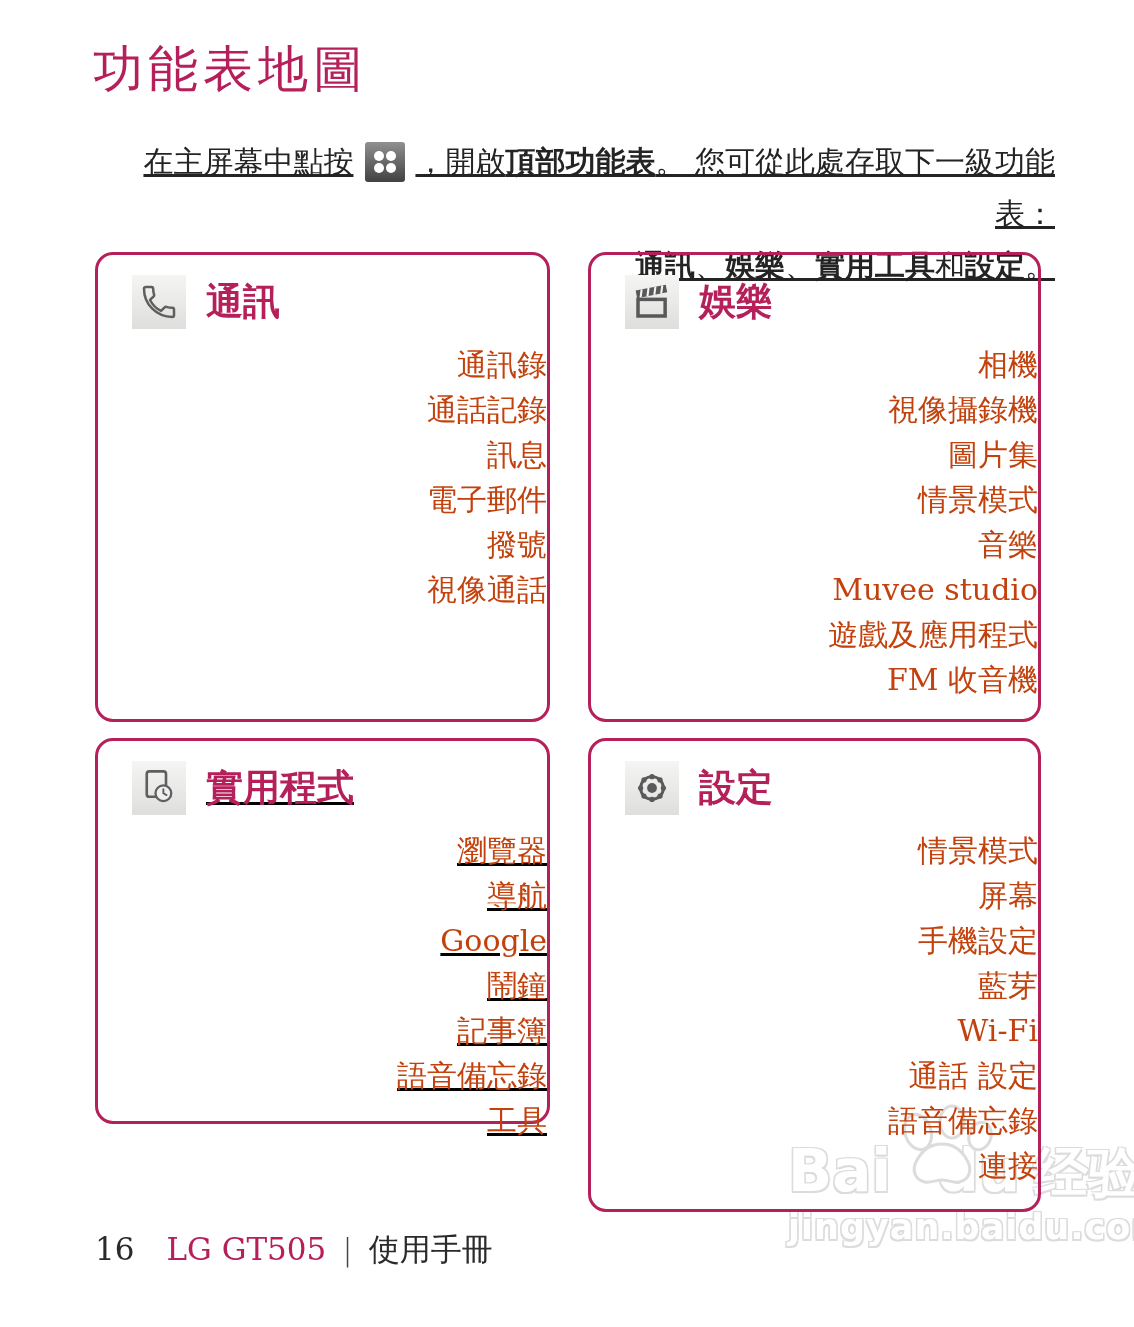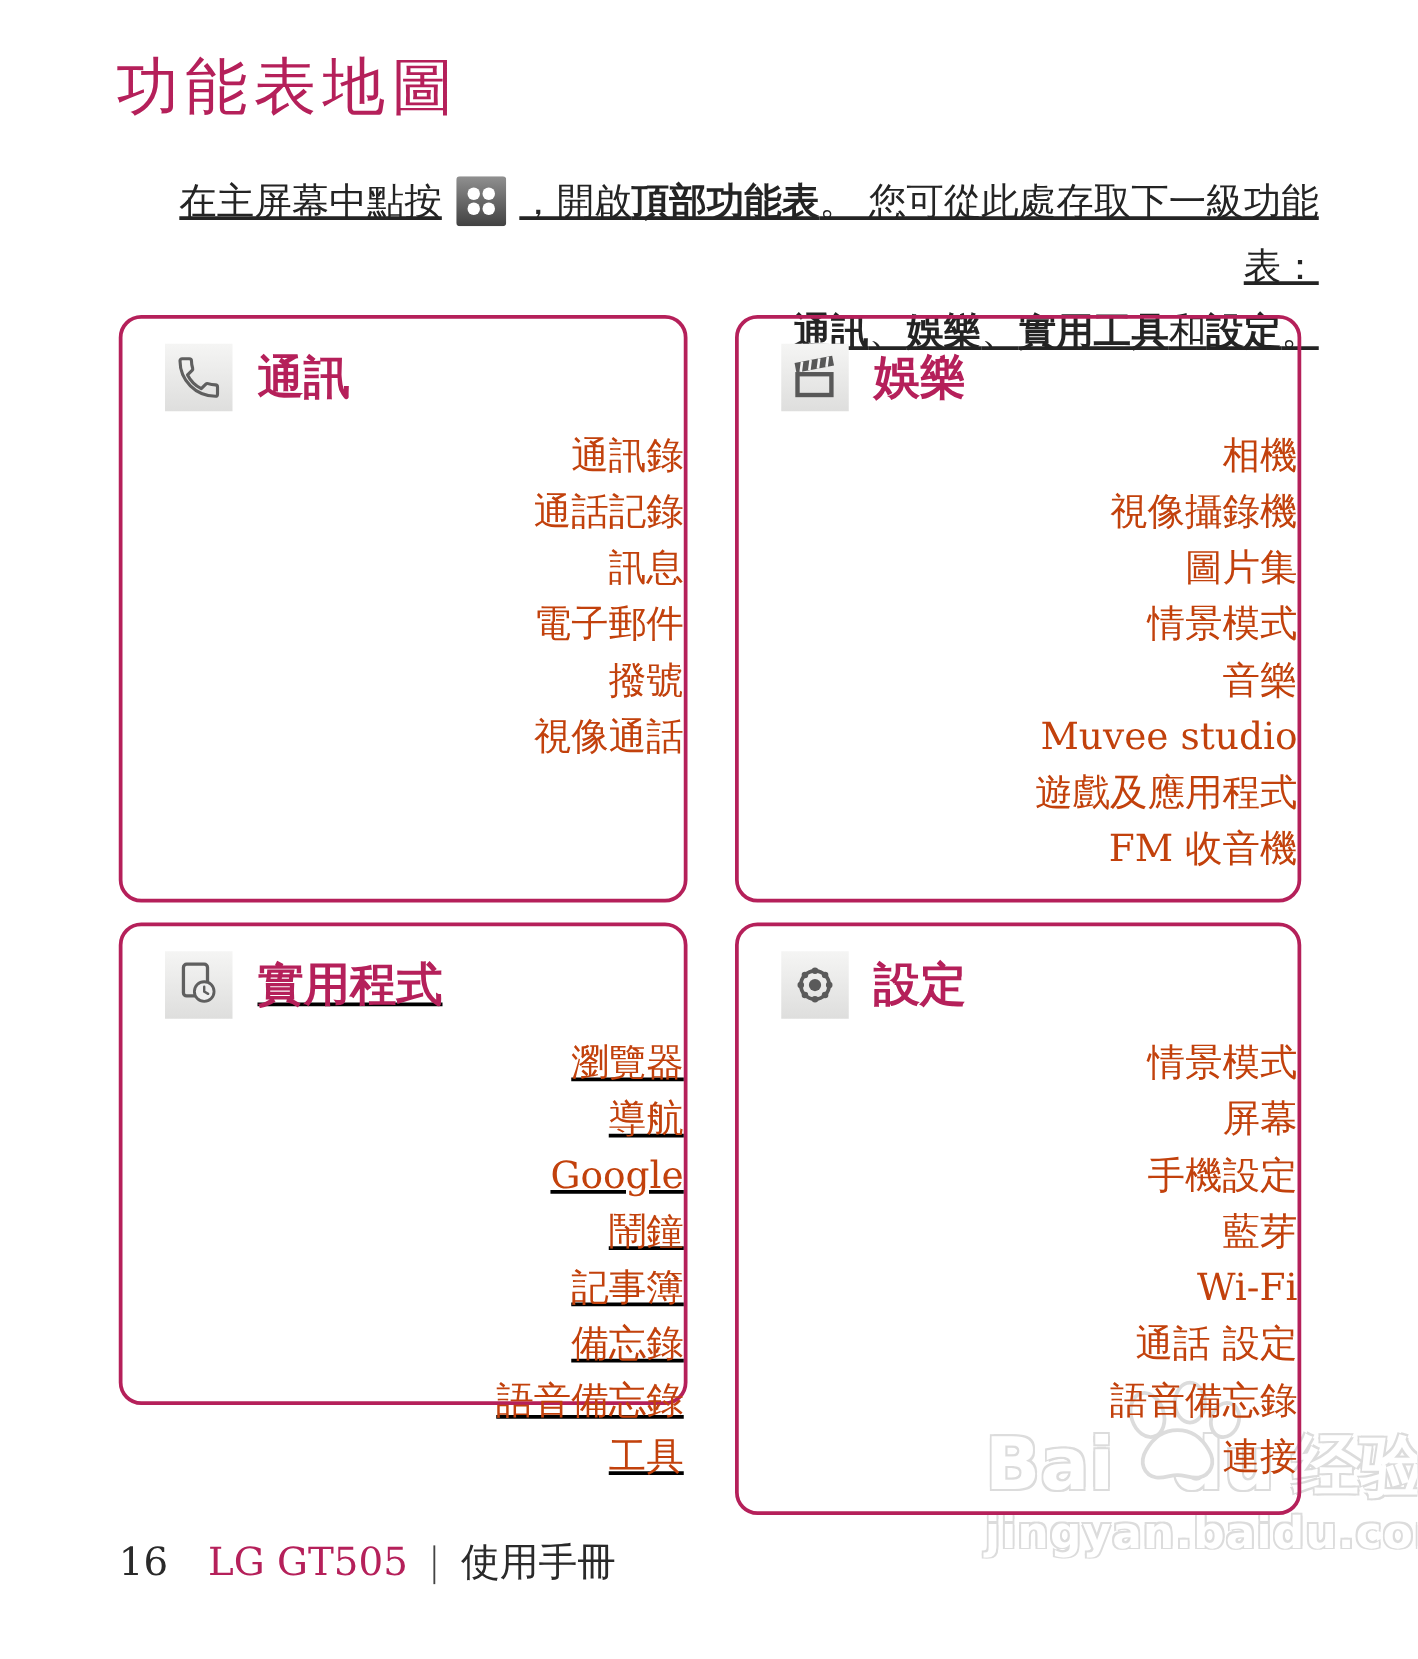--- a/index.html
+++ b/index.html
@@ -148,21 +148,20 @@
         </svg>
       </span>
       <span class="box-title">實用程式</span>
     </div>
     <ul class="items">
       <li>瀏覽器</li>
       <li>導航</li>
       <li>Google</li>
       <li>鬧鐘</li>
       <li>記事簿</li>
-      <li>備忘錄</li>
       <li>語音備忘錄</li>
       <li>工具</li>
     </ul>
   </div>
 
   <div class="cat-box" id="box-settings">
     <div class="box-head">
       <span class="icon-tile">
         <svg width="42" height="42" viewBox="0 0 48 48">
           <circle cx="24" cy="24" r="13" fill="none" stroke="#5a5a5a" stroke-width="3.4"></circle>

